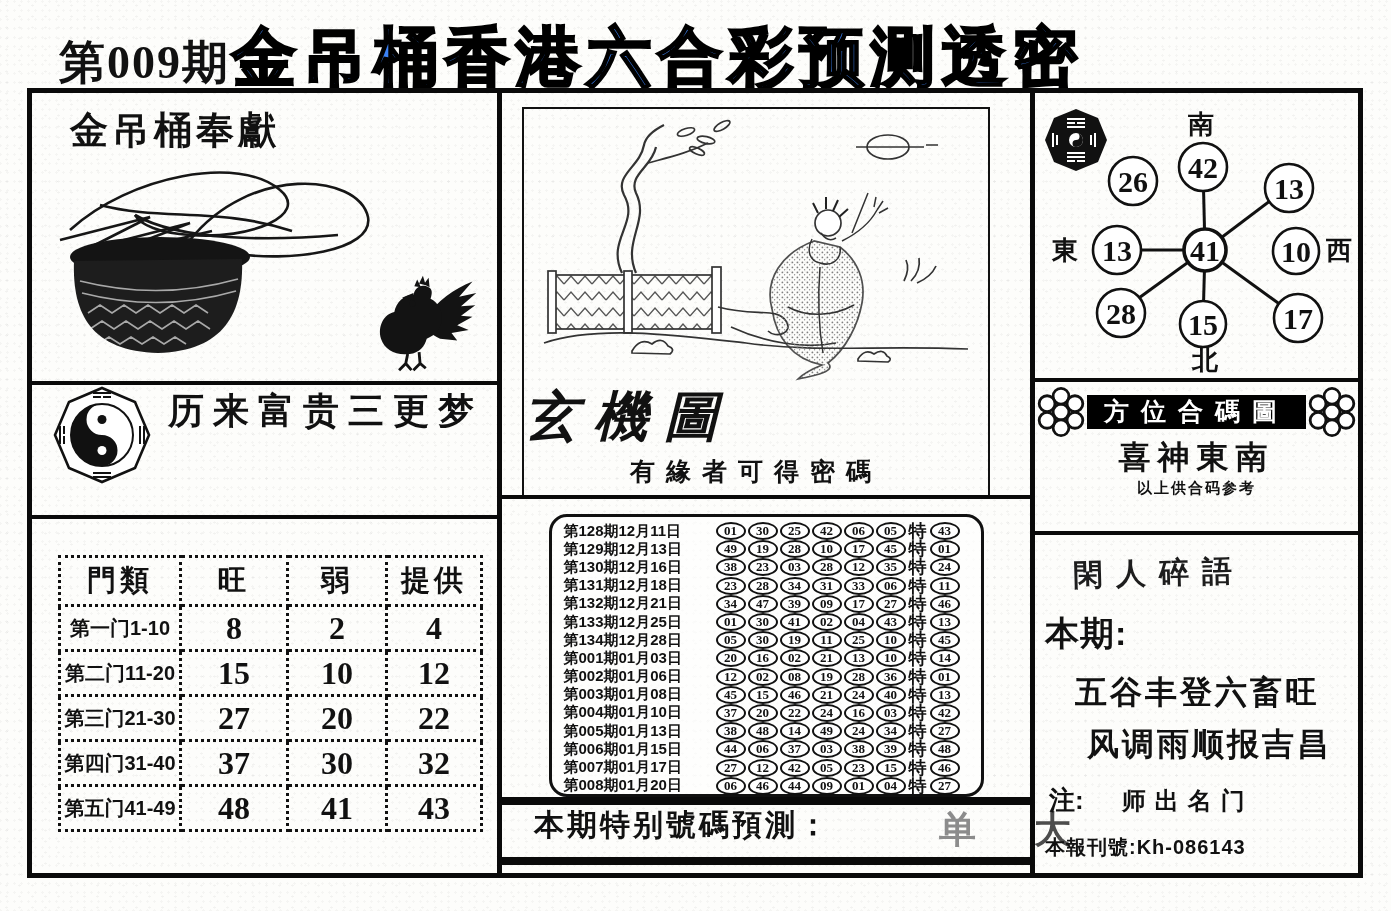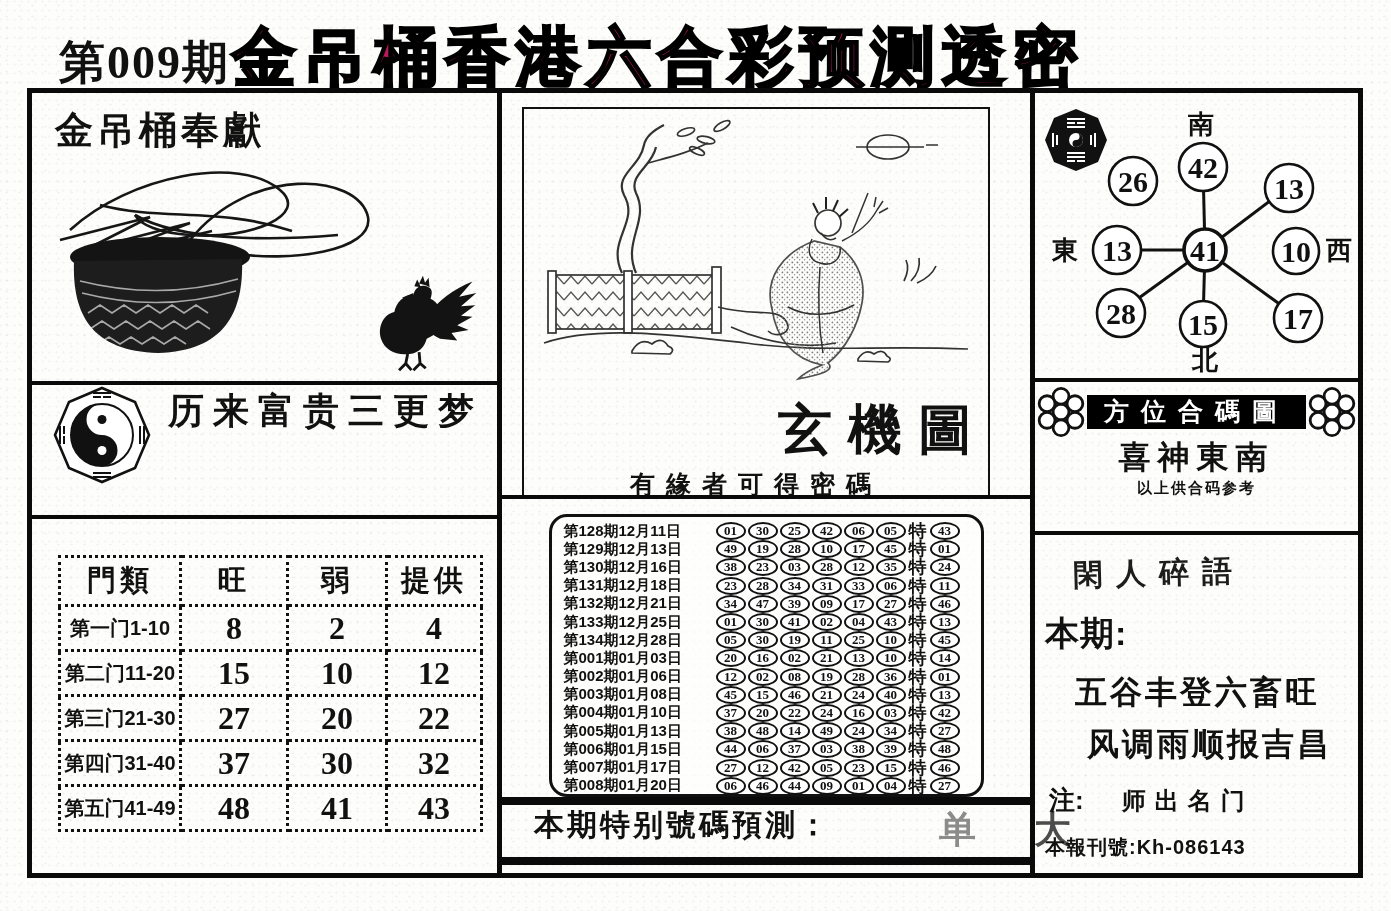--- a/index.html
+++ b/index.html
@@ -10,53 +10,53 @@
                      radial-gradient(rgba(0,0,0,.03) 1px, transparent 1.2px);
     background-size:13px 11px,7px 9px;background-position:0 0,4px 6px;
     font-family:"Liberation Serif","DejaVu Serif",serif;color:#111;
   }
 
   
   .header{position:absolute;left:27px;top:10px;width:1336px;height:76px;}
   .issue{position:absolute;left:32px;top:22px;font-size:46px;font-weight:700;letter-spacing:2px;}
   .main-title{
     position:absolute;left:205px;top:4px;font-size:64px;font-weight:800;letter-spacing:7px;white-space:nowrap;
-    color:#be185d;-webkit-text-stroke:2.6px #000;
+    color:#3b82f6;-webkit-text-stroke:2.6px #000;
   }
   @supports not (-webkit-text-stroke:1px #000){.main-title{color:#000;}}
 
   
   .frame{position:absolute;left:27px;top:88px;width:1326px;height:780px;border:5px solid #0a0a0a;display:flex;}
   .col-left{width:465px;border-right:5px solid #0a0a0a;display:flex;flex-direction:column;}
   .col-mid{width:528px;border-right:5px solid #0a0a0a;position:relative;}
   .col-right{flex:1;display:flex;flex-direction:column;}
 
   
   .sec1{height:288px;border-bottom:4px solid #0a0a0a;position:relative;}
-  .dedication{position:absolute;left:23px;top:12px;font-size:38px;font-weight:800;letter-spacing:4px;}
+  .dedication{position:absolute;left:38px;top:12px;font-size:38px;font-weight:800;letter-spacing:4px;}
   .bucket-svg{position:absolute;left:8px;top:52px;}
   .rooster-svg{position:absolute;right:14px;bottom:8px;}
 
   .sec2{height:130px;border-bottom:4px solid #0a0a0a;display:flex;align-items:flex-start;}
   .yy-svg{margin-left:20px;flex:0 0 auto;}
   .poem{margin-left:16px;font-size:36px;font-weight:700;letter-spacing:9px;line-height:1.45;white-space:nowrap;}
 
   .sec3{flex:1;position:relative;}
   table.cat{position:absolute;left:26px;top:36px;border-collapse:collapse;}
   table.cat th,table.cat td{border:3px dotted #111;text-align:center;padding:0;}
   table.cat th{width:118px;height:46px;font-size:29px;font-weight:700;letter-spacing:4px;}
   table.cat th+th{width:104px;}table.cat th+th+th{width:96px;}table.cat th:last-child{width:92px;}
   table.cat td{height:42px;}
   td.cat{font-size:20px;font-weight:700;font-family:"Liberation Sans","DejaVu Sans",sans-serif;text-align:left;padding-left:8px;letter-spacing:0;}
   td.num{font-size:32px;font-weight:700;}
 
   
   .illo-wrap{margin:14px 40px 0 20px;height:386px;border:2px solid #111;border-bottom:none;position:relative;overflow:hidden;}
   .illo-svg{display:block;margin:2px auto 0;}
-  .illo-caption{text-align:right;font-size:54px;font-weight:900;letter-spacing:16px;line-height:1.05;margin-top:15px;}
+  .illo-caption{text-align:left;font-size:54px;font-weight:900;letter-spacing:16px;line-height:1.05;margin-top:2px;font-style:italic;}
   .illo-sub{text-align:center;font-size:25px;font-weight:800;letter-spacing:11px;margin-top:9px;}
   .mid-divider{border-top:4px solid #0a0a0a;margin-top:0;}
   .results-box{margin:15px auto 0;width:435px;height:283px;border:3px solid #111;border-radius:18px;
     box-sizing:border-box;padding:5px 6px 2px 12px;background:rgba(255,255,255,.6);}
   .rrow{display:flex;align-items:center;height:18.2px;}
   .rlabel{width:151px;font-family:"Liberation Sans","DejaVu Sans",sans-serif;font-size:15px;font-weight:700;white-space:nowrap;}
   .ball{display:inline-flex;justify-content:center;align-items:center;width:30px;height:18px;border:2px solid #111;
     border-radius:50%;font-size:13px;font-weight:700;margin:0 1px;box-sizing:border-box;background:#fff;}
   .tespan{font-size:18px;font-weight:800;font-family:"Liberation Sans","DejaVu Sans",sans-serif;margin:0 2px;}
   .thick-bar{height:8px;background:#0a0a0a;}

